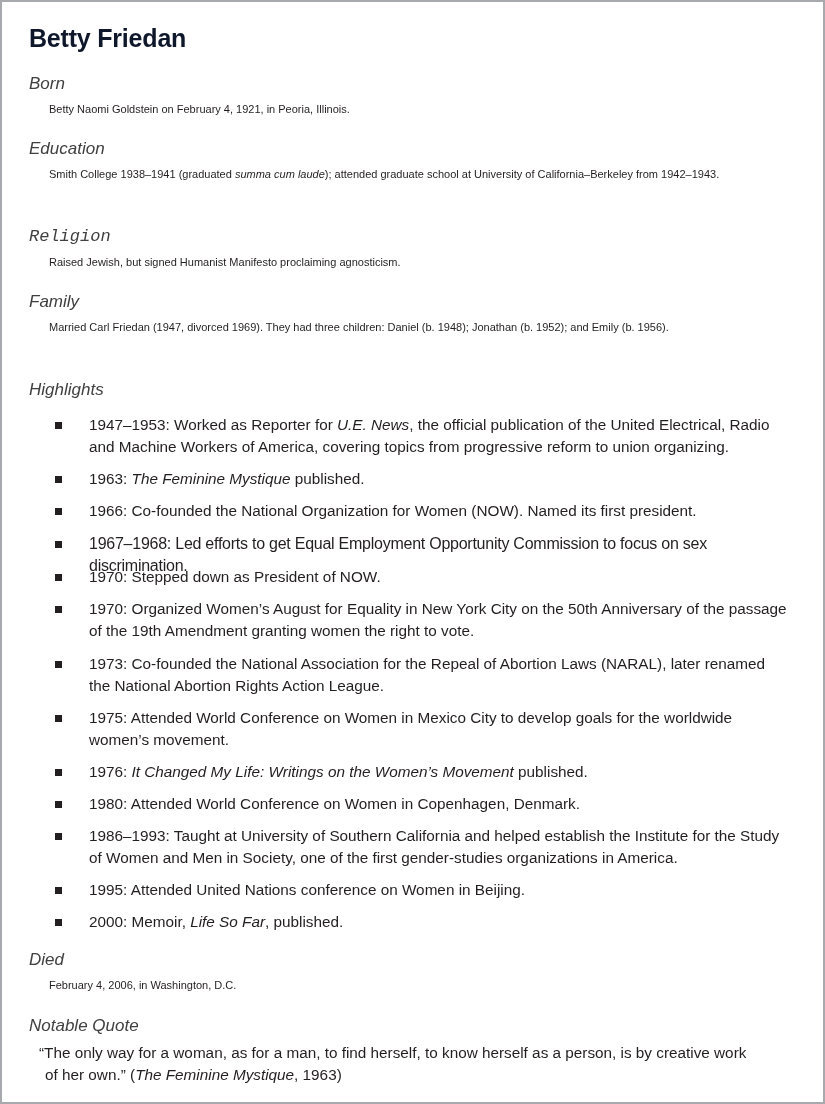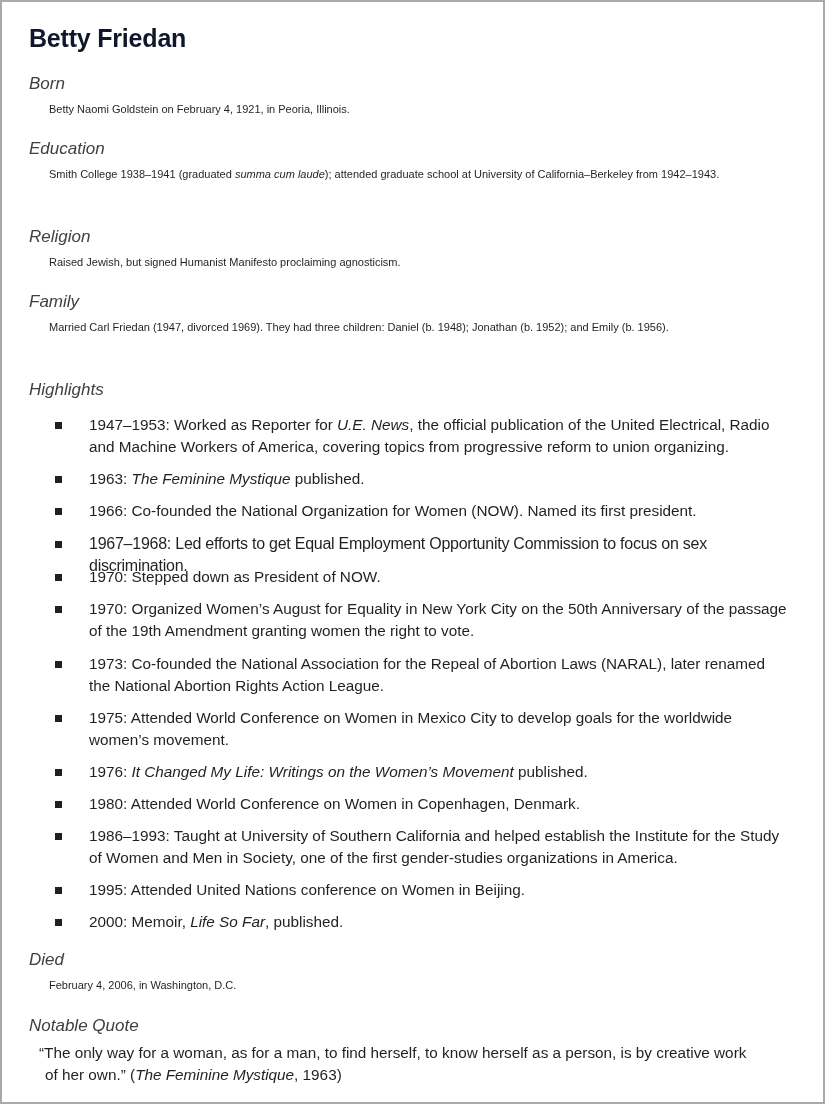--- a/index.html
+++ b/index.html
@@ -102,21 +102,21 @@
 <div class="frame">
 
   <h1 class="title">Betty Friedan</h1>
 
   <div class="section-heading" style="top:72px;">Born</div>
   <p class="section-body" style="top:96px;">Betty Naomi Goldstein on February 4, 1921, in Peoria, Illinois.</p>
 
   <div class="section-heading" style="top:137px;">Education</div>
   <p class="section-body justified" style="top:161px;"><span>Smith College 1938–1941 (graduated </span><i>summa cum laude</i><span>); attended graduate school at University of California–Berkeley from 1942–1943.</span></p>
 
-  <div class="section-heading" style="top:225px;">Religion</div>
+  <div class="section-heading" style="top:225px;font-family:Liberation Mono, monospace;">Religion</div>
   <p class="section-body" style="top:249px;">Raised Jewish, but signed Humanist Manifesto proclaiming agnosticism.</p>
 
   <div class="section-heading" style="top:290px;">Family</div>
   <p class="section-body justified" style="top:314px;">Married Carl Friedan (1947, divorced 1969). They had three children: Daniel (b. 1948); Jonathan (b. 1952); and Emily (b. 1956).</p>
 
   <div class="section-heading" style="top:378px;">Highlights</div>
 
   <ul class="bullet-list">
     <li class="bullet-item" style="top:10px;">
       <span class="bullet-square"></span>

